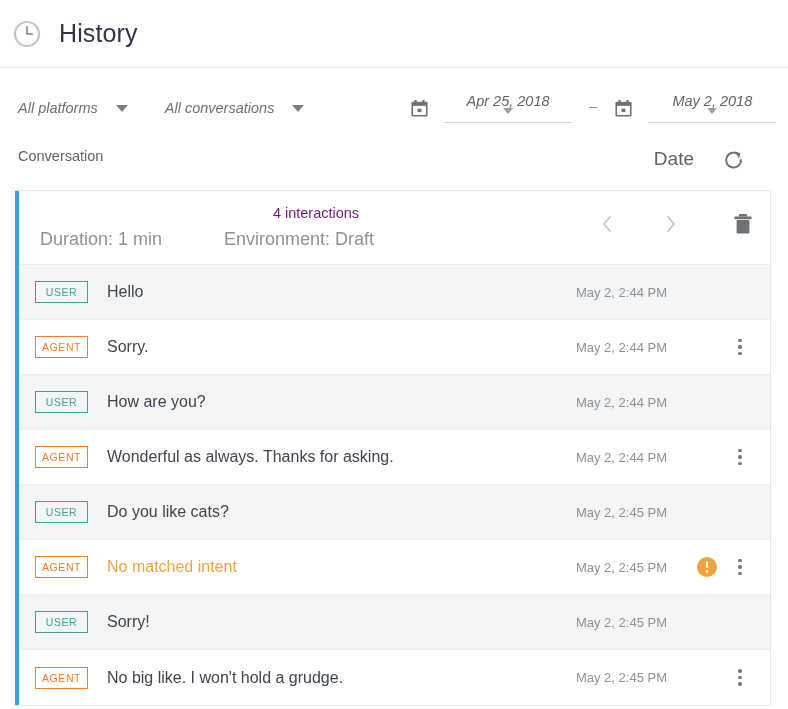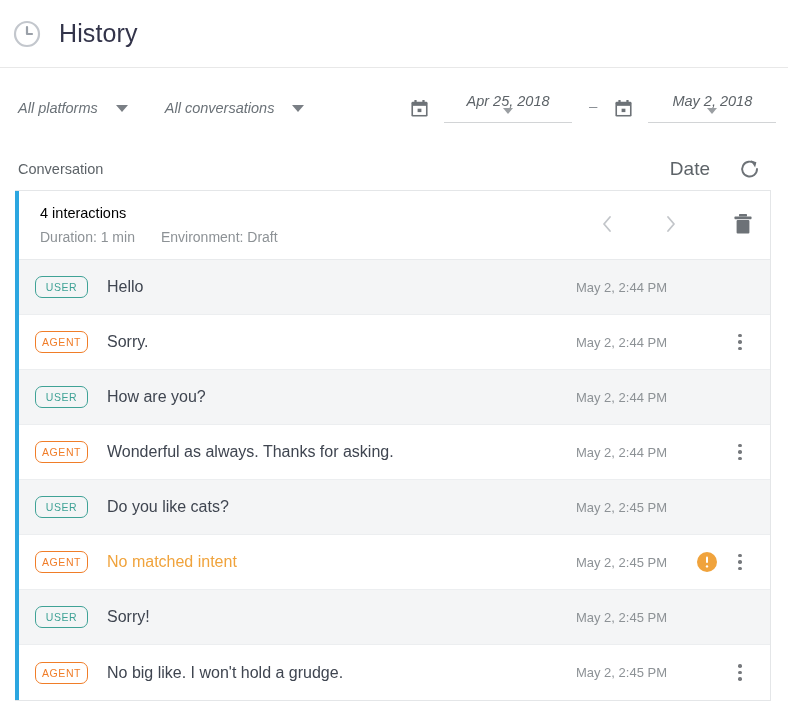--- a/index.html
+++ b/index.html
@@ -114,22 +114,21 @@
     color: #8b9096;
     font-size: 15px;
     margin: 0 17px;
     padding-bottom: 6px;
   }
 
   
   .table-head {
     height: 42px;
     display: flex;
-    align-items: center;
-    padding: 0 12px 0 18px;
+    padding: 0 28px 0 18px;
     box-sizing: border-box;
   }
   .col-conversation {
     font-size: 14.5px;
     color: #5d6368;
   }
   .col-date {
     font-size: 19px;
     color: #5d6368;
     margin-left: auto;
@@ -164,27 +163,29 @@
   .conv-summary {
     padding: 14px 0 14px 25px;
     display: flex;
     align-items: flex-start;
     border-bottom: 1px solid #e8eaec;
     min-height: 40px;
   }
   .summary-texts { flex: 1 1 auto; }
   .summary-title {
     font-size: 14.5px;
-    color: #000000;
+    color: #701a75;
     margin-bottom: 8px;
+    text-align: center;
   }
   .summary-meta {
     display: flex;
-    font-size: 14px;
+    font-size: 18px;
     color: #8d9296;
+    gap: 36px;
   }
   .summary-meta .meta-duration { margin-right: 26px; }
 
   .summary-actions {
     display: flex;
     align-items: center;
     padding-right: 14px;
     padding-top: 4px;
   }
   .nav-arrow {
@@ -216,21 +217,21 @@
     border-bottom: 1px solid #eceef0;
     background: #ffffff;
   }
   .msg-row.user { background: #f4f5f6; }
   .msg-row:last-child { border-bottom: none; }
 
   .badge {
     flex: 0 0 auto;
     width: 53px;
     height: 22px;
-    border-radius: 7px;
+    border-radius: 0;
     border: 1px solid;
     font-size: 10.5px;
     letter-spacing: .6px;
     display: flex;
     align-items: center;
     justify-content: center;
     box-sizing: border-box;
     background: transparent;
   }
   .badge.user  { border-color: #3fa296; color: #3fa296; }

